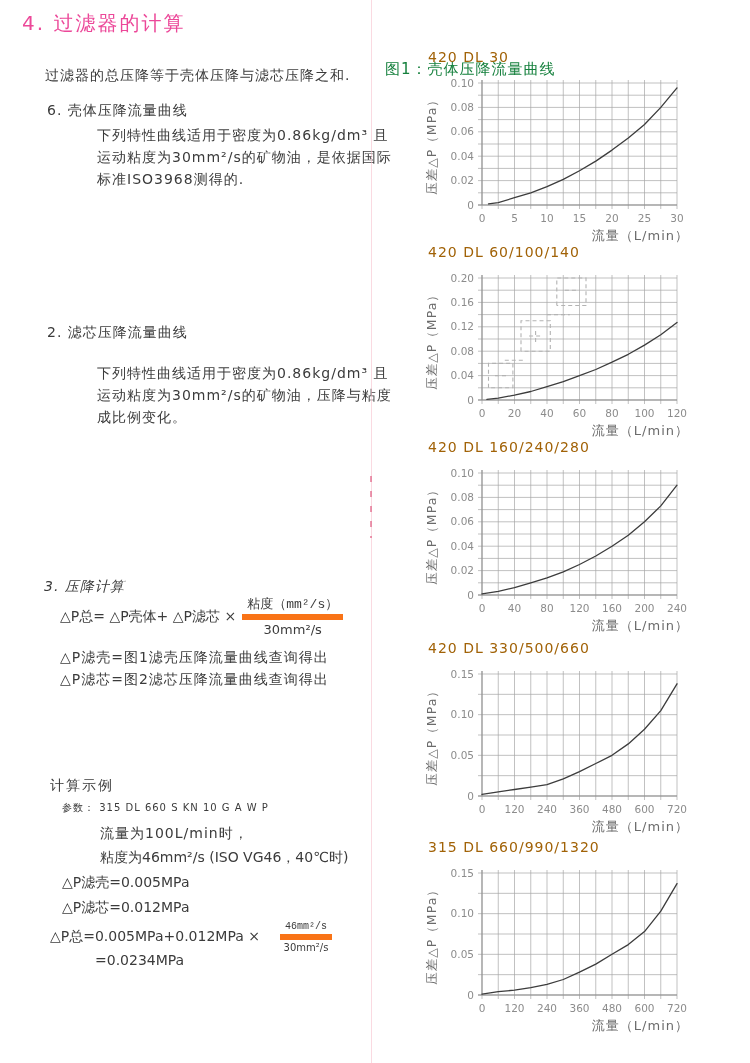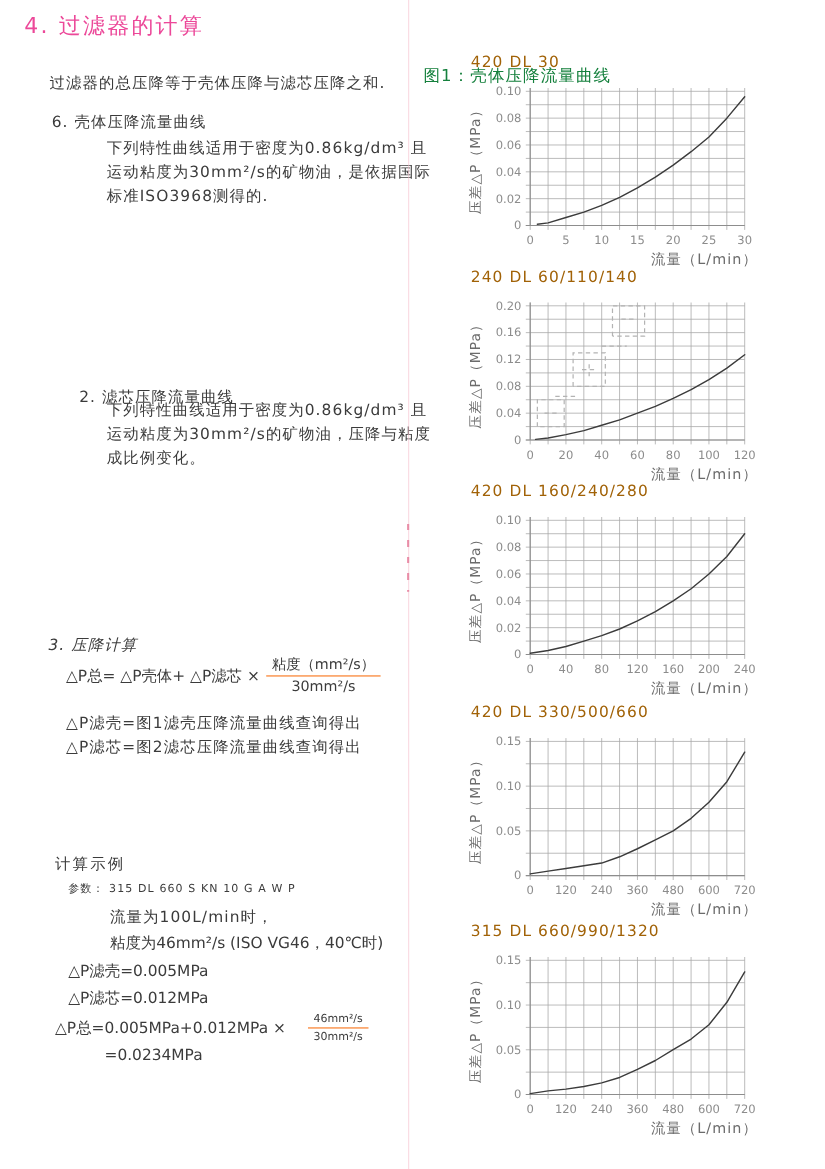--- a/index.html
+++ b/index.html
@@ -7,26 +7,26 @@
     width:750px;height:1063px;position:relative;background:#ffffff;
     font-family:"DejaVu Sans",sans-serif;color:#3b3b3b;overflow:hidden;
   }
   .abs{position:absolute;}
   .doc-title{top:10px;left:22px;font-size:20px;letter-spacing:2px;color:#ec4899;}
   .intro{top:67px;left:45px;font-size:14px;letter-spacing:1px;}
   .sec-head{font-size:14px;letter-spacing:1px;}
   .sec-lines{font-size:14px;line-height:22px;letter-spacing:1px;margin-left:36px;}
   #s1-head{top:102px;left:47px;}
   #s1-lines{top:124px;left:61px;}
-  #s2-head{top:352px;left:47px;margin-left:25px;}
+  #s2-head{top:324px;left:47px;}
   #s2-lines{top:362px;left:61px;}
   #s3-head{top:578px;left:44px;font-style:italic;}
   .formula{top:596px;left:60px;font-size:14px;display:flex;align-items:center;gap:6px;}
   .frac{display:inline-flex;flex-direction:column;text-align:center;font-size:13px;line-height:17px;}
-  .frac .num{border-bottom:1px solid #f97316;padding:0 5px 1px 5px;}
+  .frac .num{border-bottom:6px solid #f97316;padding:0 5px 1px 5px;font-family:Liberation Mono, monospace;}
   .frac .den{padding-top:1px;}
   #s3-note0{top:649px;left:60px;font-size:14px;letter-spacing:1px;}
   #s3-note1{top:671px;left:60px;font-size:14px;letter-spacing:1px;}
   #ex-head{top:777px;left:50px;font-size:14px;letter-spacing:2px;}
   #ex-param{top:801px;left:62px;font-size:10px;letter-spacing:1px;}
   #ex-line0{top:825px;left:100px;font-size:14px;letter-spacing:1px;}
   #ex-line1{top:849px;left:100px;font-size:14px;text-align:right;}
   #ex-r0{top:874px;left:62px;font-size:14px;}
   #ex-r1{top:899px;left:62px;font-size:14px;}
   .total-line{top:920px;left:50px;font-size:14px;display:flex;align-items:center;gap:20px;}
@@ -128,21 +128,21 @@
       <text x="94.5" y="151" text-anchor="middle" font-size="10.5" fill="#8c8c8c">5</text>
       <text x="127" y="151" text-anchor="middle" font-size="10.5" fill="#8c8c8c">10</text>
       <text x="159.5" y="151" text-anchor="middle" font-size="10.5" fill="#8c8c8c">15</text>
       <text x="192" y="151" text-anchor="middle" font-size="10.5" fill="#8c8c8c">20</text>
       <text x="224.5" y="151" text-anchor="middle" font-size="10.5" fill="#8c8c8c">25</text>
       <text x="257" y="151" text-anchor="middle" font-size="10.5" fill="#8c8c8c">30</text>
       <text x="16" y="73" text-anchor="middle" font-size="12.5" fill="#6b6b6b" transform="rotate(-90 16 73)" letter-spacing="1">压差△P（MPa）</text>
       <text x="269" y="169" text-anchor="end" font-size="13" fill="#6b6b6b" letter-spacing="1">流量（L/min）</text>
     </svg></div>
 <div class="chart-block" style="top:244px">
-  <div class="chart-title">240 DL 60/110/140</div>
+  <div class="chart-title">420 DL 60/100/140</div>
 <svg width="312" height="172">
       <line x1="62" y1="9" x2="62" y2="138" stroke="#a6a6a6" stroke-width="0.7"></line>
       <line x1="78.25" y1="9" x2="78.25" y2="138" stroke="#a6a6a6" stroke-width="0.7"></line>
       <line x1="94.5" y1="9" x2="94.5" y2="138" stroke="#a6a6a6" stroke-width="0.7"></line>
       <line x1="110.75" y1="9" x2="110.75" y2="138" stroke="#a6a6a6" stroke-width="0.7"></line>
       <line x1="127" y1="9" x2="127" y2="138" stroke="#a6a6a6" stroke-width="0.7"></line>
       <line x1="143.25" y1="9" x2="143.25" y2="138" stroke="#a6a6a6" stroke-width="0.7"></line>
       <line x1="159.5" y1="9" x2="159.5" y2="138" stroke="#a6a6a6" stroke-width="0.7"></line>
       <line x1="175.75" y1="9" x2="175.75" y2="138" stroke="#a6a6a6" stroke-width="0.7"></line>
       <line x1="192" y1="9" x2="192" y2="138" stroke="#a6a6a6" stroke-width="0.7"></line>

